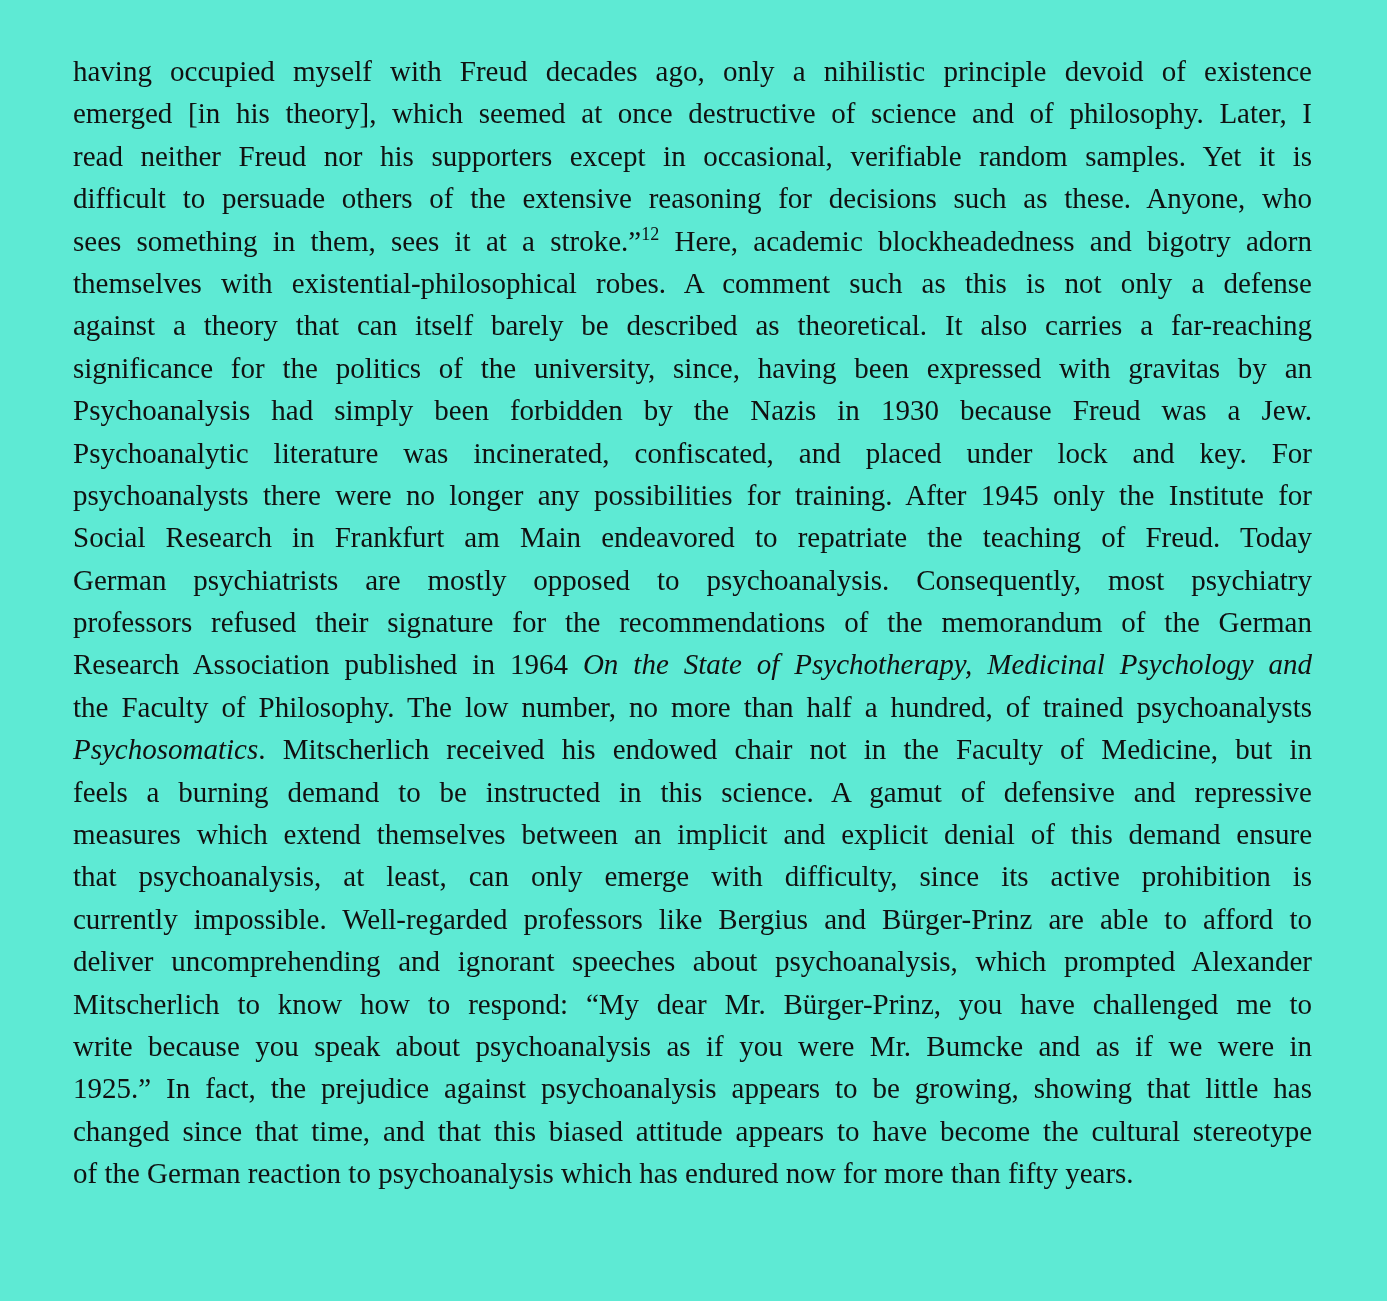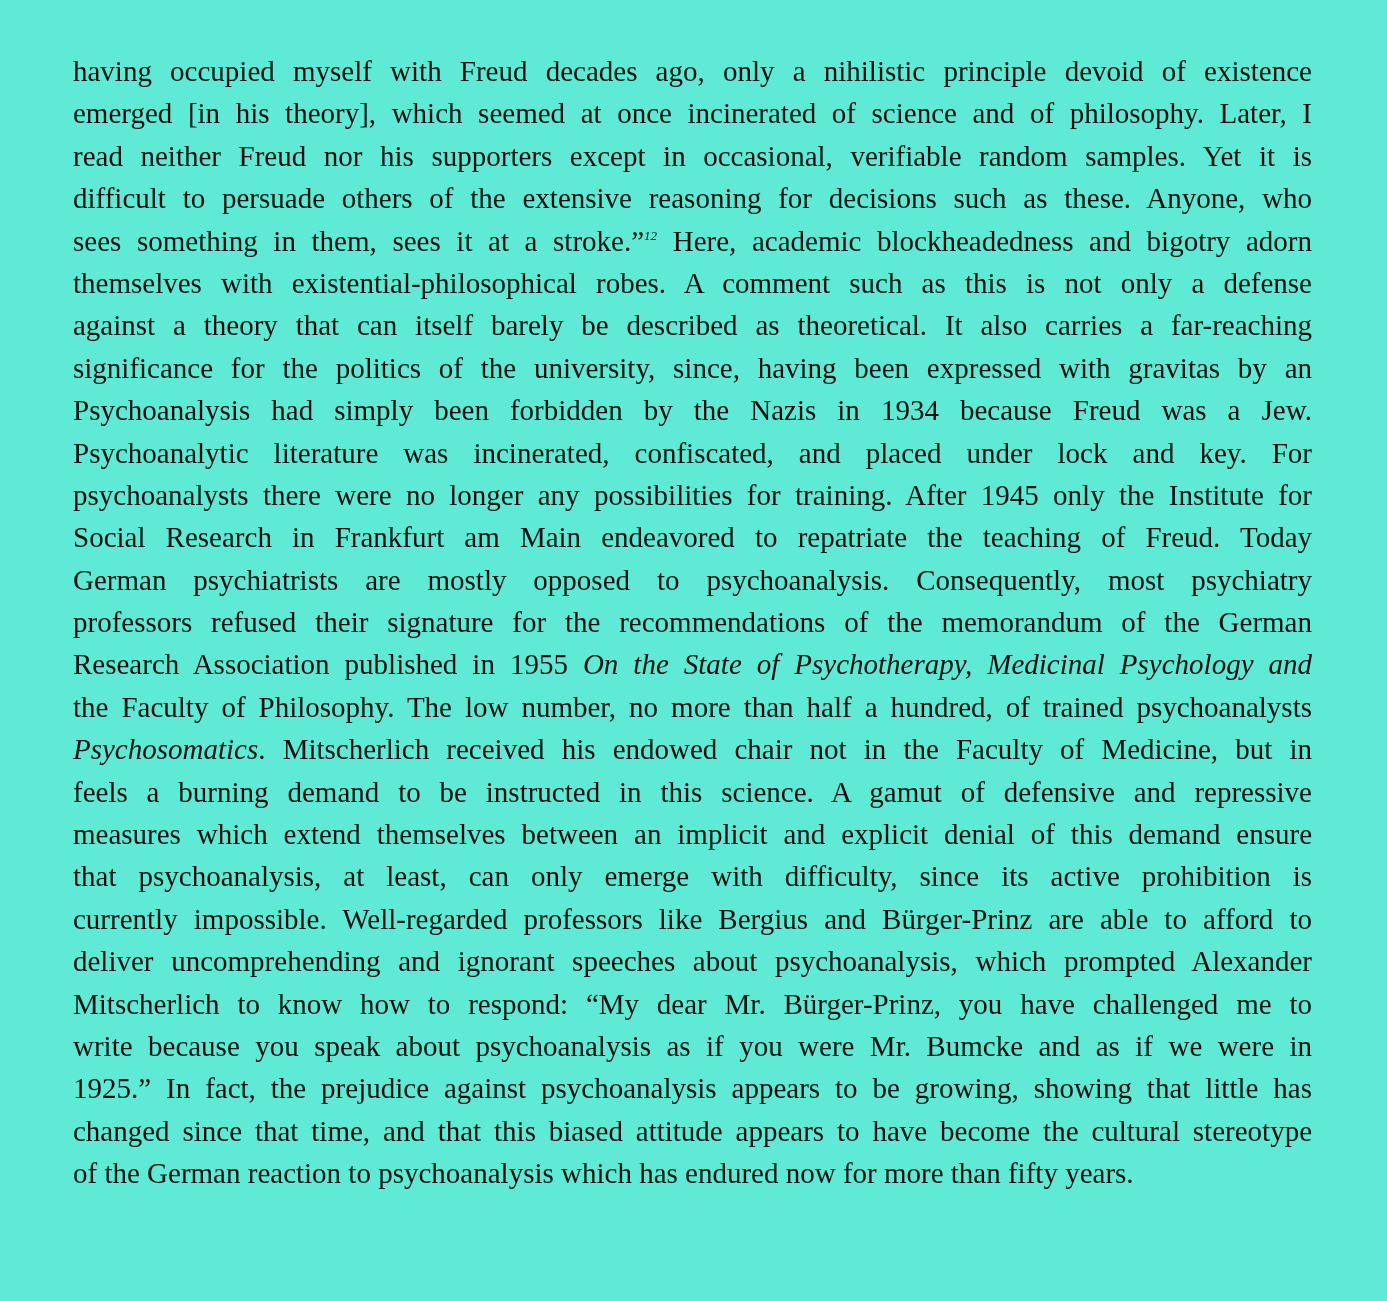--- a/index.html
+++ b/index.html
@@ -46,76 +46,75 @@
       display: block;
       width: 100%;
       white-space: normal;
       text-align: justify;
       text-align-last: justify;
     }
     .line.last .just {
       text-align-last: left;
     }
     sup {
-      font-size: 13px;
+      font-size: 18px;
       line-height: 0;
       vertical-align: 11px;
-      font-style: italic;
     }
     em { font-style: italic; }
   </style>
 </head>
 <body>
 
 <div class="page">
   <div class="text-block">
     <span class="line">
         <span class="just">having occupied myself with Freud decades ago, only a nihilistic principle devoid of existence</span>
       </span>
     <span class="line">
-        <span class="just">emerged [in his theory], which seemed at once incinerated of science and of philosophy. Later, I</span>
+        <span class="just">emerged [in his theory], which seemed at once destructive of science and of philosophy. Later, I</span>
       </span>
     <span class="line">
         <span class="just">read neither Freud nor his supporters except in occasional, verifiable random samples. Yet it is</span>
       </span>
     <span class="line">
         <span class="just">difficult to persuade others of the extensive reasoning for decisions such as these. Anyone, who</span>
       </span>
     <span class="line">
         <span class="just"><span>sees something in them, sees it at a stroke.”</span><sup>12</sup><span> Here, academic blockheadedness and bigotry adorn</span></span>
       </span>
     <span class="line">
         <span class="just">themselves with existential-philosophical robes. A comment such as this is not only a defense</span>
       </span>
     <span class="line">
         <span class="just">against a theory that can itself barely be described as theoretical. It also carries a far-reaching</span>
       </span>
     <span class="line">
         <span class="just">significance for the politics of the university, since, having been expressed with gravitas by an</span>
       </span>
     <span class="line">
-        <span class="just">Psychoanalysis had simply been forbidden by the Nazis in 1934 because Freud was a Jew.</span>
+        <span class="just">Psychoanalysis had simply been forbidden by the Nazis in 1930 because Freud was a Jew.</span>
       </span>
     <span class="line">
         <span class="just">Psychoanalytic literature was incinerated, confiscated, and placed under lock and key. For</span>
       </span>
     <span class="line">
         <span class="just">psychoanalysts there were no longer any possibilities for training. After 1945 only the Institute for</span>
       </span>
     <span class="line">
         <span class="just">Social Research in Frankfurt am Main endeavored to repatriate the teaching of Freud. Today</span>
       </span>
     <span class="line">
         <span class="just">German psychiatrists are mostly opposed to psychoanalysis. Consequently, most psychiatry</span>
       </span>
     <span class="line">
         <span class="just">professors refused their signature for the recommendations of the memorandum of the German</span>
       </span>
     <span class="line">
-        <span class="just"><span>Research Association published in 1955 </span><em>On the State of Psychotherapy, Medicinal Psychology and</em></span>
+        <span class="just"><span>Research Association published in 1964 </span><em>On the State of Psychotherapy, Medicinal Psychology and</em></span>
       </span>
     <span class="line">
         <span class="just">the Faculty of Philosophy. The low number, no more than half a hundred, of trained psychoanalysts</span>
       </span>
     <span class="line">
         <span class="just"><em>Psychosomatics</em><span>. Mitscherlich received his endowed chair not in the Faculty of Medicine, but in</span></span>
       </span>
     <span class="line">
         <span class="just">feels a burning demand to be instructed in this science. A gamut of defensive and repressive</span>
       </span>

